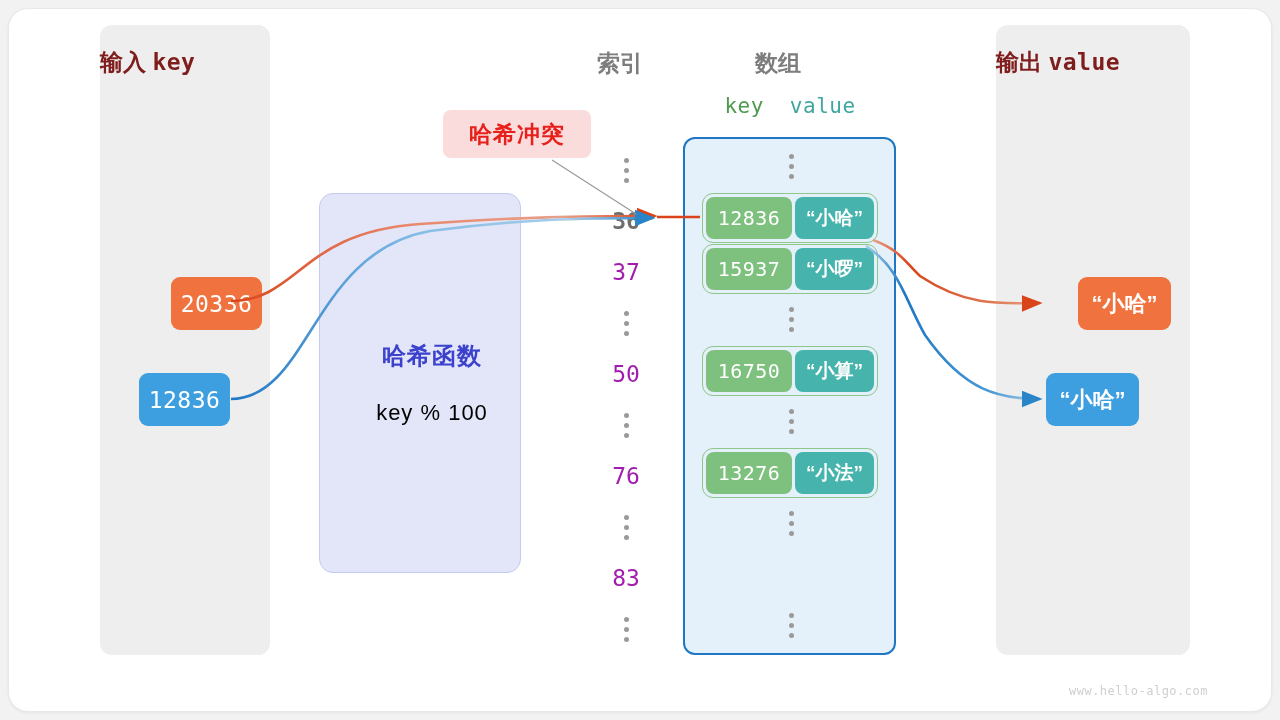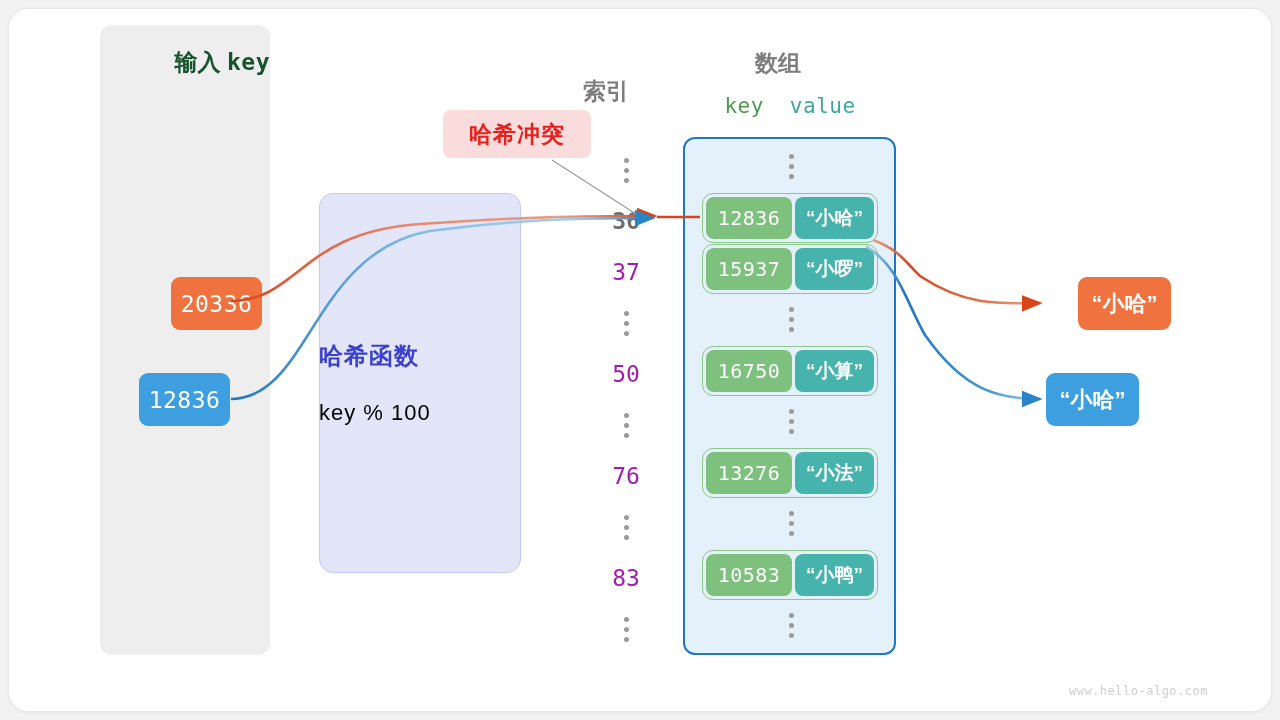--- a/index.html
+++ b/index.html
@@ -42,24 +42,24 @@
     border-radius: 12px;
   }
   #panel-input  { left: 100px; top: 25px; width: 170px; height: 630px; }
   #panel-output { left: 996px; top: 25px; width: 194px; height: 630px; }
 
   .panel-title {
     position: absolute;
     top: 22px;
     left: 0;
     width: 100%;
-    text-align: right;
+    text-align: left;
     font-size: 23px;
     font-weight: bold;
-    color: #14532d;
+    color: #7f1d1d;
     white-space: nowrap;
   }
   .panel-title .mono {
     font-family: "DejaVu Sans Mono", "Liberation Mono", monospace;
     letter-spacing: 0.5px;
   }
 
   
   .pill {
     position: absolute;
@@ -97,21 +97,23 @@
     background: #e2e6f8;
     border: 1px solid #c3cbf0;
     border-radius: 14px;
     box-sizing: border-box;
   }
   #hash-labels {
     position: absolute;
     left: 319px;
     top: 340px;
     width: 202px;
+    text-align: center;
     pointer-events: none;
+    padding-left: 12px;
   }
   #hash-name {
     font-size: 24px;
     font-weight: bold;
     color: #3b41cc;
     letter-spacing: 1px;
   }
   #hash-expr {
     margin-top: 28px;
     font-size: 22px;
@@ -140,21 +142,21 @@
   }
 
   
   .col-title {
     position: absolute;
     font-size: 23px;
     font-weight: bold;
     color: #7d7d7d;
     white-space: nowrap;
   }
-  #title-index { left: 583px; top: 48px; margin-top: 28px; }
+  #title-index { left: 597px; top: 48px; }
   #title-array { left: 755px; top: 48px; }
 
   #kv-header {
     position: absolute;
     left: 684px;
     top: 94px;
     width: 212px;
     display: flex;
     justify-content: center;
     gap: 26px;
@@ -368,31 +370,33 @@
       </div>
       <div class="bucket" style="top: 309px;">
         <div class="cell-key">13276</div>
         <div class="cell-val">“小法”</div>
       </div>
       <div class="vdots" style="top: 360px;">
         <i></i>
         <i></i>
         <i></i>
       </div>
-      <div class="bucket" style="top: 411px;">
-        <div class="cell-key">10583</div>
-        <div class="cell-val">“小鸭”</div>
-      </div>
       <div class="vdots" style="top: 462px;">
         <i></i>
         <i></i>
         <i></i>
       </div>
     </div>
 
+  <div class="panel" id="panel-output">
+    <div class="panel-title">
+      <span>输出</span>
+      <span class="mono">value</span>
+    </div>
+  </div>
 
   <div class="pill orange cjk" id="out-val-0">“小哈”</div>
   <div class="pill blue cjk" id="out-val-1">“小哈”</div>
 
   <svg id="wires" viewBox="0 0 1280 720">
     <defs>
       <marker id="arw-o" markerWidth="9" markerHeight="9" refX="7" refY="3.2" orient="auto">
         <path d="M0,0 L8,3.2 L0,6.4 z" fill="#d9441a"></path>
       </marker>
       <marker id="arw-b" markerWidth="9" markerHeight="9" refX="7" refY="3.2" orient="auto">

